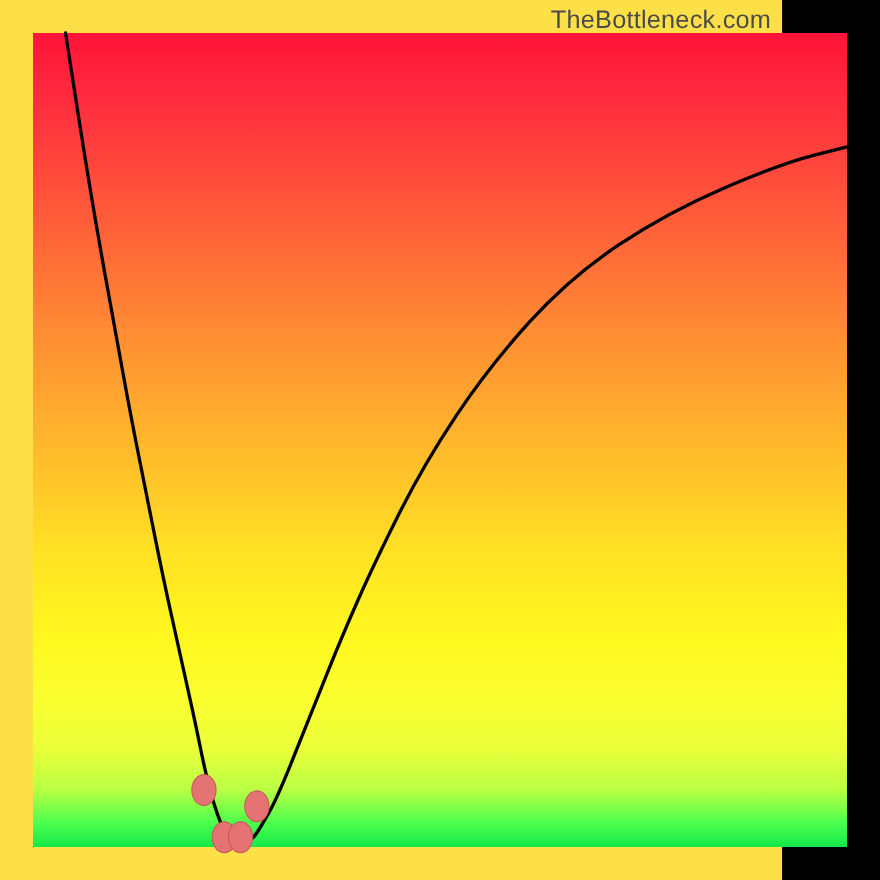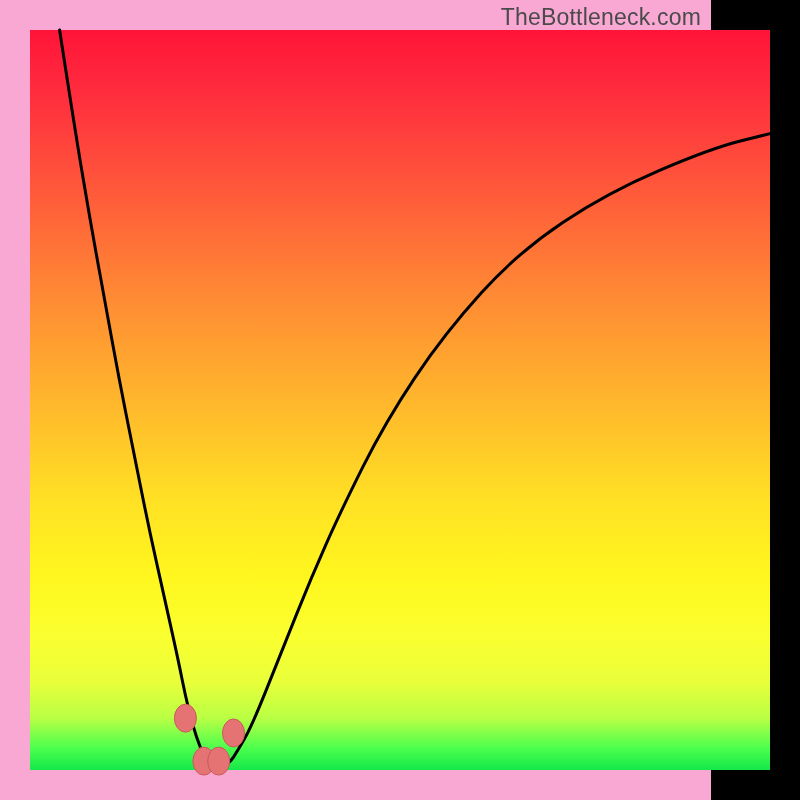--- a/index.html
+++ b/index.html
@@ -10,21 +10,21 @@
     background: #000;
     overflow: hidden;
     font-family: Arial, Helvetica, sans-serif;
   }
   .frame {
     position: absolute;
     left: 0;
     top: 0;
     width: 711px;
     height: 800px;
-    background: #f9a8d4;
+    background: #fde047;
   }
   .plot-area {
     position: absolute;
     left: 30px;
     top: 30px;
     width: 740px;
     height: 740px;
     
     background: linear-gradient(
       to bottom,

